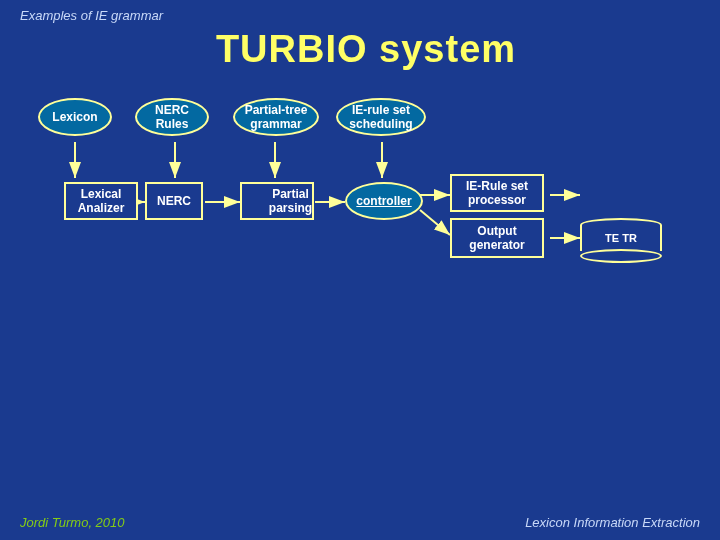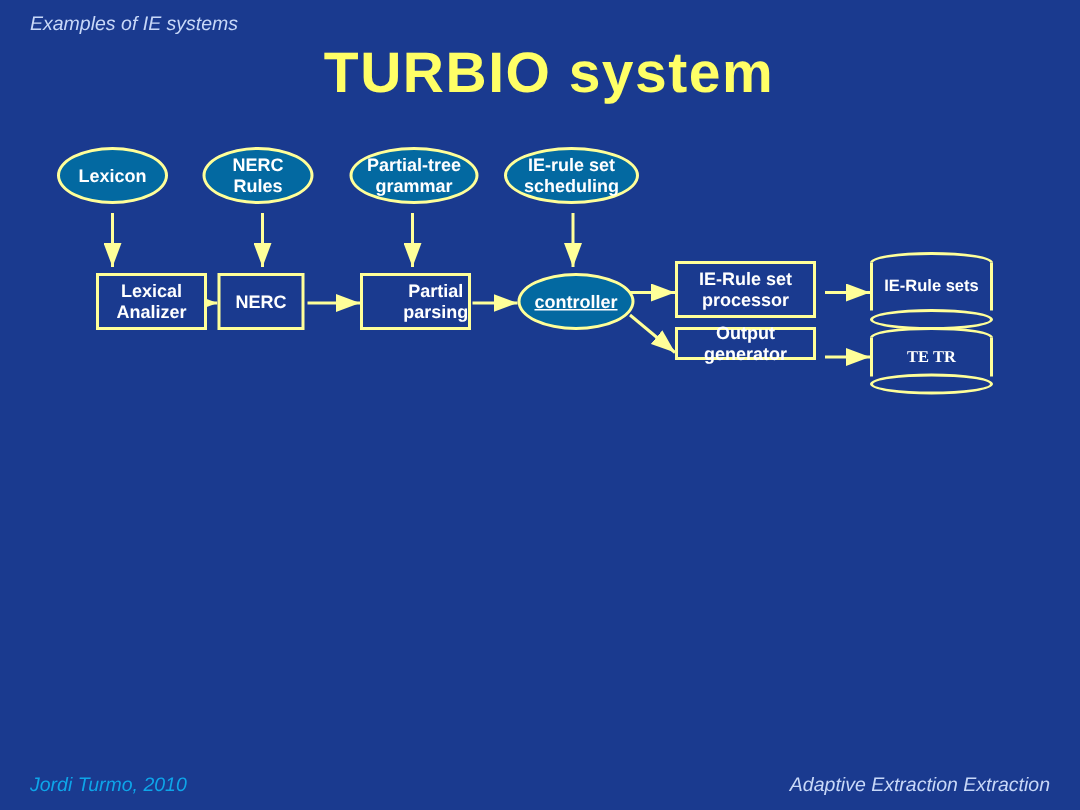--- a/index.html
+++ b/index.html
@@ -78,21 +78,21 @@
       left: 0;
       width: 100%;
       height: 100%;
       pointer-events: none;
     }
 
     .footer-left {
       position: absolute;
       bottom: 10px;
       left: 20px;
-      color: #0ea5e9;
+      color: #84cc16;
       font-style: italic;
       font-size: 13px;
     }
 
     .footer-right {
       position: absolute;
       bottom: 10px;
       right: 20px;
       color: #c8d8f8;
       font-style: italic;
@@ -135,21 +135,21 @@
       background: #1a3a8f;
       border: 2px solid #ffff99;
       border-radius: 50%;
       position: absolute;
       left: 0;
     }
   </style>
 </head>
 <body>
 
-<div class="slide-subtitle">Examples of IE systems</div>
+<div class="slide-subtitle">Examples of IE grammar</div>
 
 <div class="slide-title">TURBIO system</div>
 
 <div class="diagram-area">
 
   <svg class="arrows">
     <defs>
       <marker id="arrowhead" markerWidth="8" markerHeight="6" refX="8" refY="3" orient="auto">
         <polygon points="0 0, 8 3, 0 6" fill="#ffff99"></polygon>
       </marker>
@@ -213,37 +213,30 @@
 
   <div class="ellipse" style="left:325px; top:92px; width:78px; height:38px;text-decoration:underline;">
     <span>controller</span>
   </div>
 
   <div class="rect" style="left:430px; top:84px; width:94px; height:38px;">
     <span style="white-space:pre-line;">IE-Rule set
 processor</span>
   </div>
 
-  <div class="rect" style="left:430px; top:128px; width:94px; height:22px;justify-content:center;">
+  <div class="rect" style="left:430px; top:128px; width:94px; height:40px;justify-content:center;">
     <span style="white-space:pre-line;">Output
 generator</span>
   </div>
 
-  <div class="cyl-wrap" style="left:560px; top:78px; width:82px; height:52px;">
-    <div class="cyl-top" style="width:82px;"></div>
-    <div class="cyl-mid" style="width:82px; height:32px; top:7px;">
-      <span style="white-space:pre-line; font-size:11px; font-weight:bold; color:white;">IE-Rule sets</span>
-    </div>
-    <div class="cyl-bot" style="width:82px; top:38px;"></div>
-  </div>
-
-  <div class="cyl-wrap" style="left:560px; top:128px; width:92px; height:44px;font-family:Liberation Serif, serif;">
+
+  <div class="cyl-wrap" style="left:560px; top:128px; width:92px; height:44px;">
     <div class="cyl-top" style="width:82px;"></div>
     <div class="cyl-mid" style="width:82px; height:26px; top:7px;">
       <span style="white-space:pre-line; font-size:11px; font-weight:bold; color:white;">TE  TR</span>
     </div>
     <div class="cyl-bot" style="width:82px; top:31px;"></div>
   </div>
 
 </div>
 
 <div class="footer-left">Jordi Turmo, 2010</div>
-<div class="footer-right">Adaptive Extraction Extraction</div>
+<div class="footer-right">Lexicon Information Extraction</div>
 
 </body></html>

